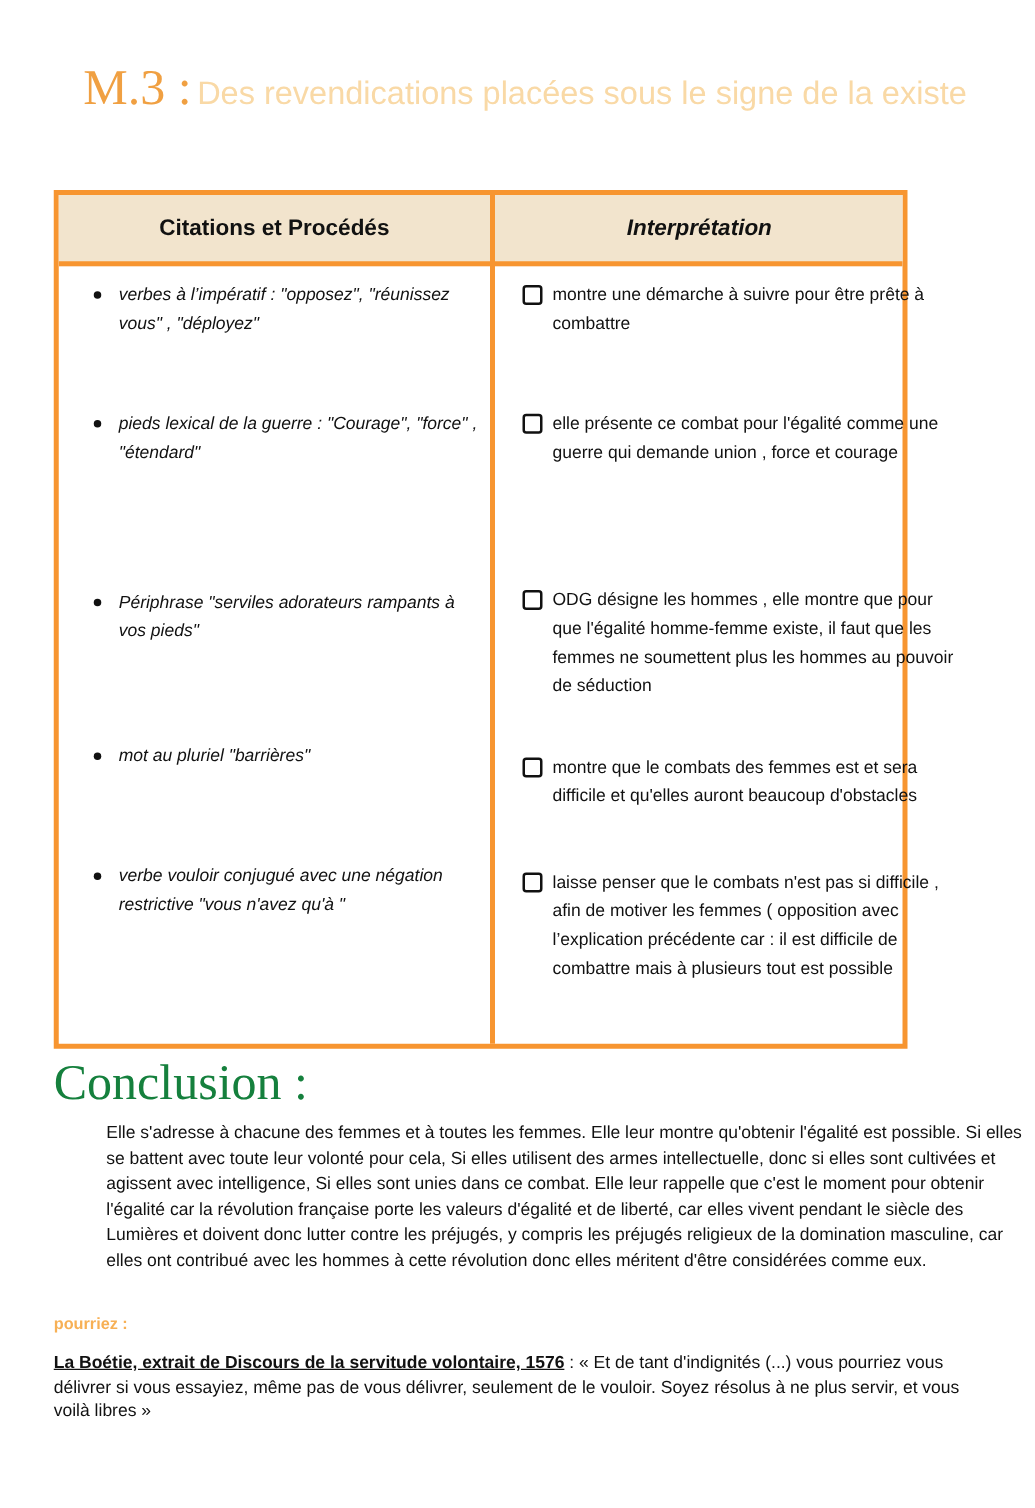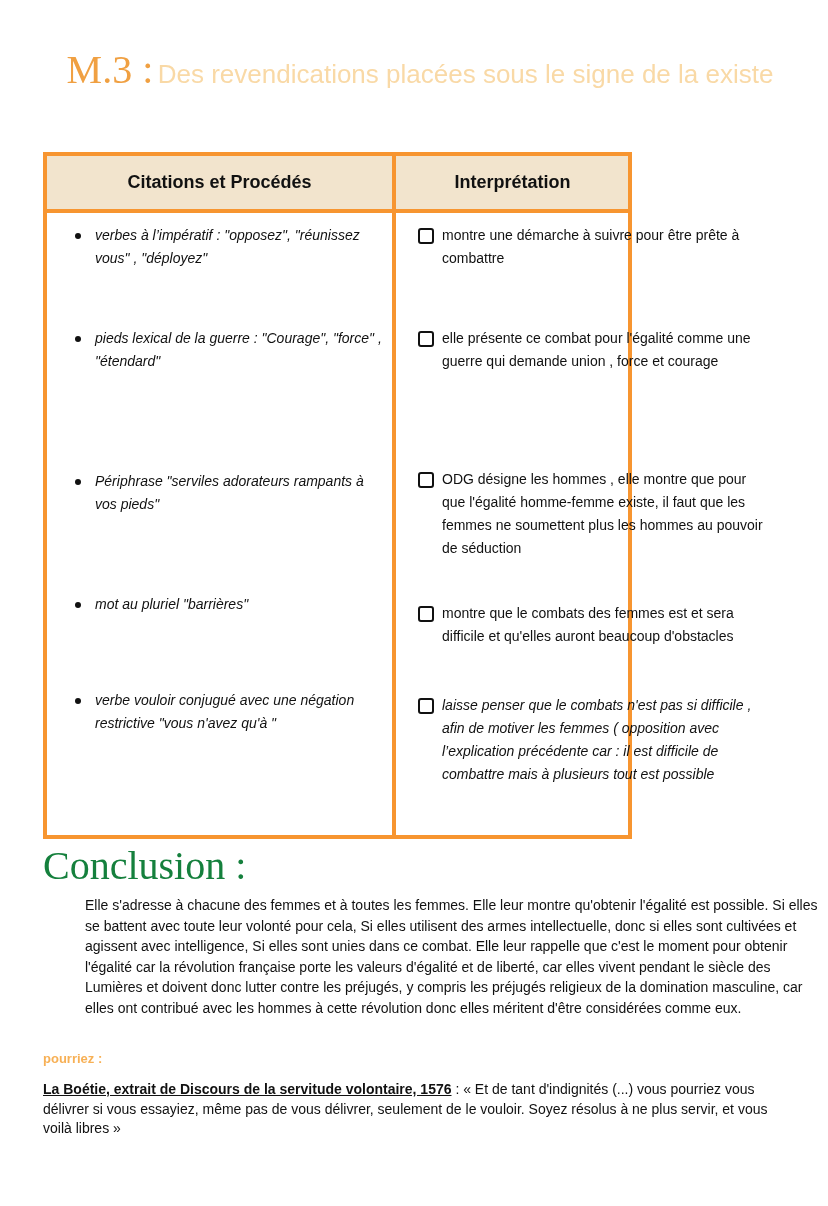--- a/index.html
+++ b/index.html
@@ -31,21 +31,21 @@
     }
     .title .subtitle {
       font-family: "Liberation Sans", sans-serif;
       font-size: 26px;
       color: #f9d9a6;
     }
     .table {
       position: absolute;
       left: 43px;
       top: 152px;
-      width: 589px;
+      width: 683px;
       height: 687px;
       box-sizing: border-box;
       border: 4px solid #f79530;
     }
     .thead {
       position: absolute;
       left: 0;
       top: 0;
       right: 0;
       height: 53px;
@@ -56,21 +56,21 @@
       position: absolute;
       top: 0;
       height: 53px;
       line-height: 53px;
       text-align: center;
       font-weight: bold;
       font-size: 18px;
       color: #111111;
     }
     .th.left { left: 0; width: 345px; }
-    .th.right { left: 350px; right: 0; }
+    .th.right { left: 350px; right: 0; font-style: italic; }
     .col-divider {
       position: absolute;
       left: 345px;
       top: 0;
       bottom: 0;
       width: 4px;
       background: #f79530;
     }
     .cell {
       position: absolute;
@@ -191,21 +191,21 @@
   </div>
   <div class="cell cell-left" style="top:533px;">
     <span class="bullet"></span>
     <span>verbe vouloir conjugué avec une négation restrictive "vous n'avez qu'à "</span>
   </div>
 
   <div class="cell cell-right" style="top:446px;">
     <span class="checkbox"></span>
     <span>montre que le combats des femmes est et sera difficile et qu'elles auront beaucoup d'obstacles</span>
   </div>
-  <div class="cell cell-right" style="top:538px;font-style:italic;">
+  <div class="cell cell-right" style="top:538px;">
     <span class="checkbox"></span>
     <span>laisse penser que le combats n'est pas si difficile , afin de motiver les femmes ( opposition avec l’explication précédente car : il est difficile de combattre mais à plusieurs tout est possible</span>
   </div>
 </div>
 
 <div class="conclusion-title">Conclusion :</div>
 <div class="conclusion-text">Elle s'adresse à chacune des femmes et à toutes les femmes. Elle leur montre qu'obtenir l'égalité est possible. Si elles se battent avec toute leur volonté pour cela, Si elles utilisent des armes intellectuelle, donc si elles sont cultivées et agissent avec intelligence, Si elles sont unies dans ce combat. Elle leur rappelle que c'est le moment pour obtenir l'égalité car la révolution française porte les valeurs d'égalité et de liberté, car elles vivent pendant le siècle des Lumières et doivent donc lutter contre les préjugés, y compris les préjugés religieux de la domination masculine, car elles ont contribué avec les hommes à cette révolution donc elles méritent d'être considérées comme eux.</div>
 
 <div class="ouverture-label">pourriez :</div>
 <div class="ouverture-text"><b>La Boétie, extrait de Discours de la servitude volontaire, 1576</b><span> : « Et de tant d'indignités (...) vous pourriez vous délivrer si vous essayiez, même pas de vous délivrer, seulement de le vouloir. Soyez résolus à ne plus servir, et vous voilà libres »</span></div>

